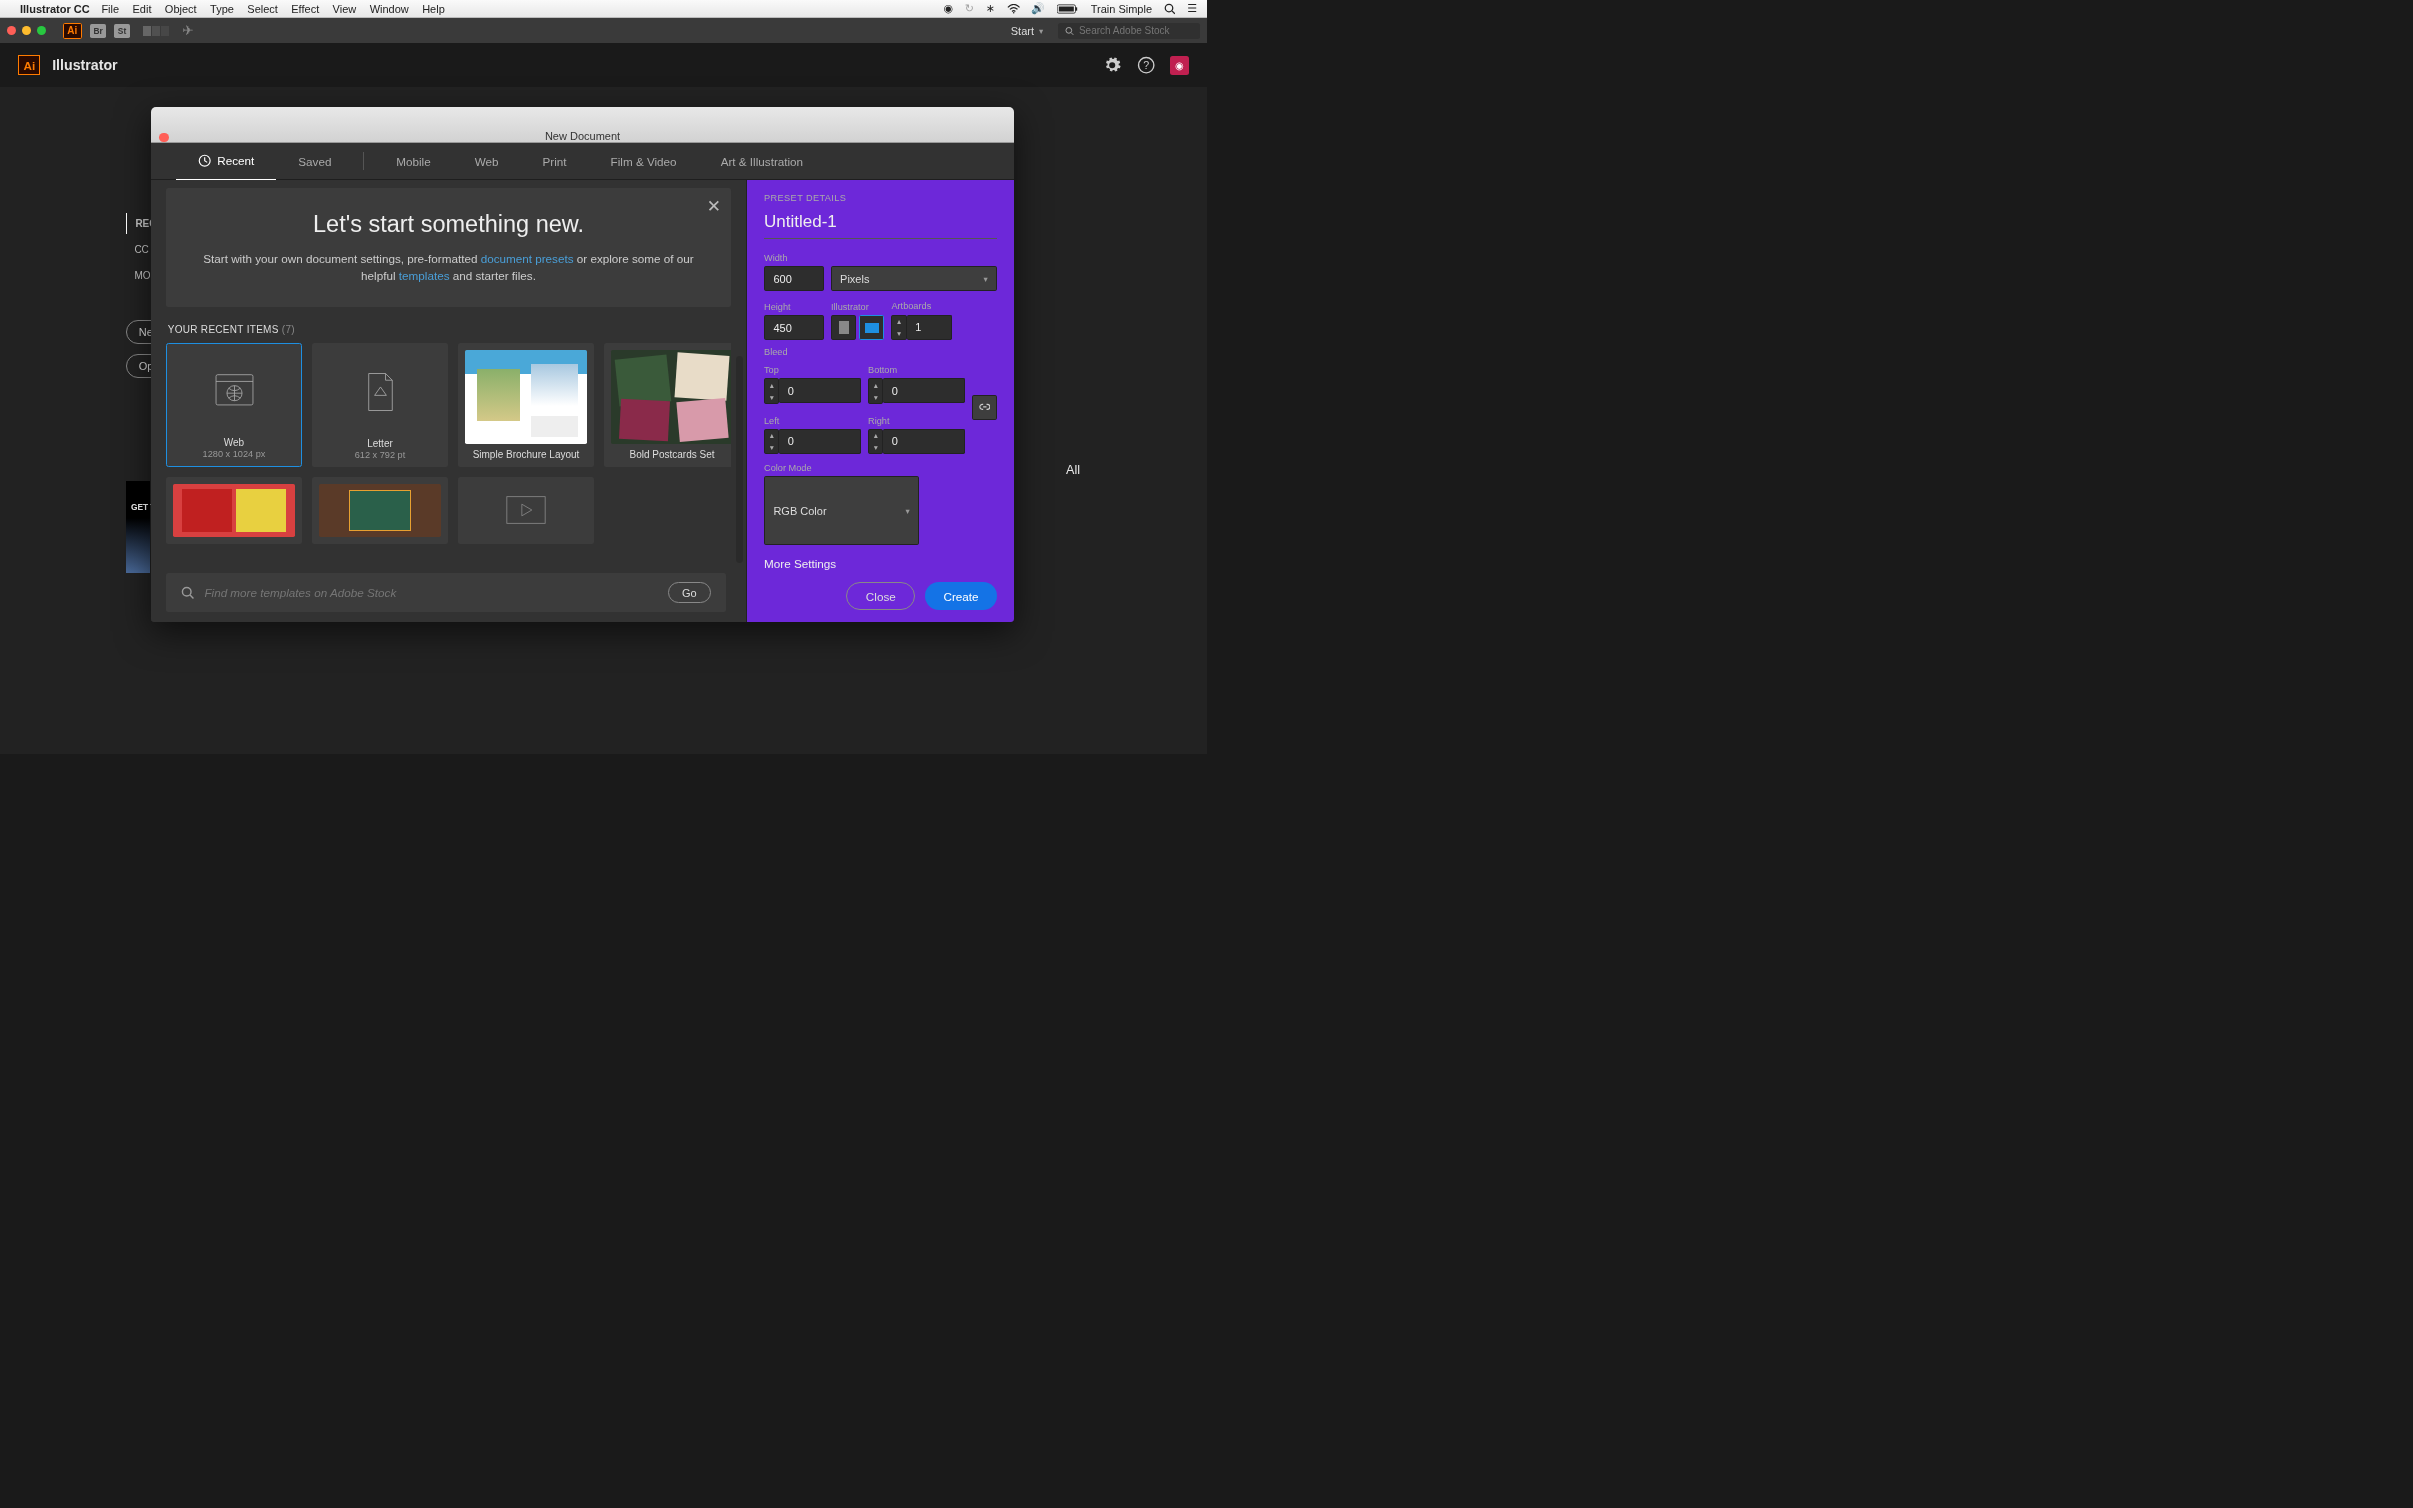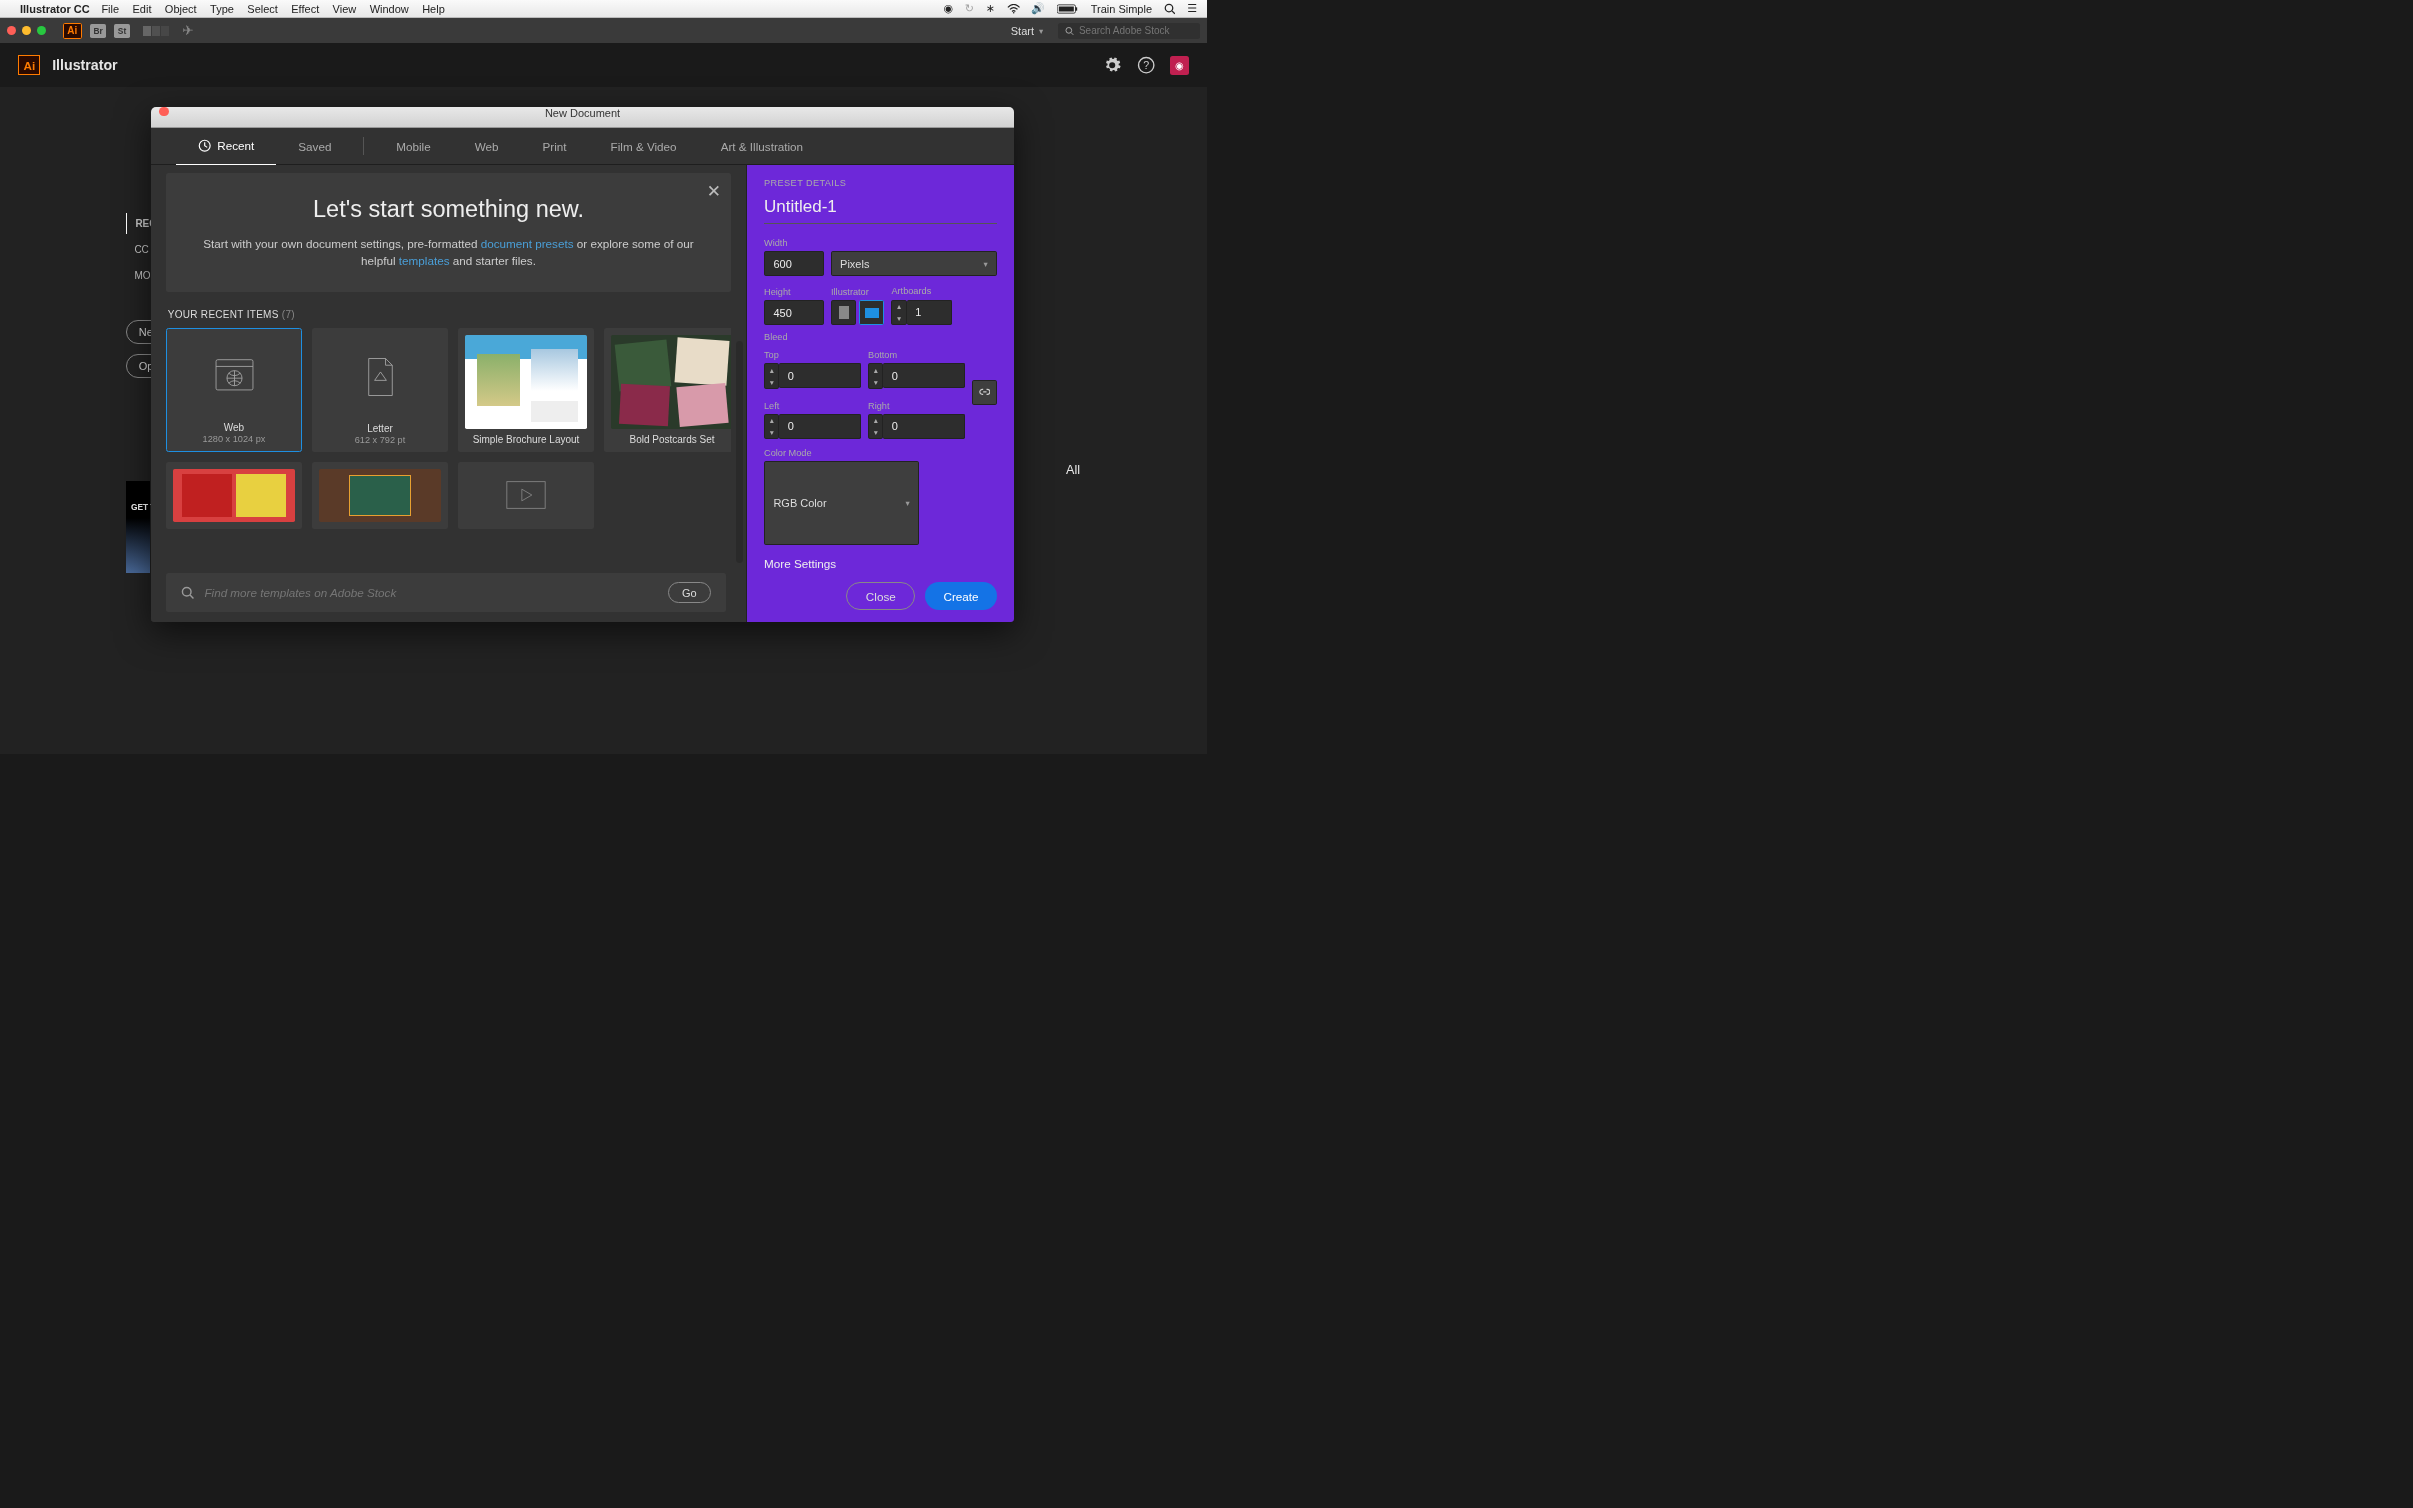--- a/index.html
+++ b/index.html
@@ -39,21 +39,21 @@
 .home-sidebar { position:absolute; left:126px; top:126px; color:#ccc; font-size:11px; }
 .home-sidebar .tab { padding:5px 8.4px; }
 .home-sidebar .tab.active { border-left:1.7px solid #fff; font-weight:700; }
 .pill-btn { border:0.8px solid #888; color:#ddd; border-radius:15px; padding:5px 11.7px; font-size:11px; display:inline-block; margin:5px 0; }
 .home-right-label { position:absolute; right:127px; top:376px; color:#e8e8e8; font-size:12.6px; }
 .home-thumb { position:absolute; left:126px; top:394px; width:23.5px; height:92px; background:linear-gradient(#000 40%, #4a6a9a); }
 .get-label { position:absolute; left:131px; top:415px; color:#fff; font-size:8.4px; font-weight:700; }
 
 
 .dialog { position:absolute; left:151px; top:107px; width:863px; height:515px; background:#323232; border-radius:5px 5px 3.4px 3.4px; box-shadow:0 10px 34px rgba(0,0,0,.6); z-index:60; overflow:hidden; display:flex; flex-direction:column; }
-.dialog-titlebar { height:21px; background:linear-gradient(#e8e8e8,#d2d2d2); display:flex; align-items:flex-start; position:relative; border-bottom:0.8px solid #999; }
+.dialog-titlebar { height:36px; background:linear-gradient(#e8e8e8,#d2d2d2); display:flex; align-items:flex-end; position:relative; border-bottom:0.8px solid #999; }
 .dialog-titlebar .close-dot { position:absolute; left:8.4px; width:9.2px; height:9.2px; background:#ff5f57; border-radius:50%; }
 .dialog-titlebar .dlg-title { margin:0 auto; font-size:11px; color:#333; }
 
 .dialog-tabs { height:37px; background:#323232; display:flex; align-items:center; padding:0 25px; gap:0; border-bottom:0.8px solid #1e1e1e; }
 .dialog-tabs .tab { color:#aaa; font-size:11.7px; padding:0 22px; height:37px; display:flex; align-items:center; gap:5.9px; cursor:pointer; }
 .dialog-tabs .tab.active { color:#fff; border-bottom:1.7px solid #fff; }
 .dialog-tabs .divider { width:0.8px; height:18.4px; background:#555; margin:0 10px; }
 
 .dialog-body { flex:1; display:flex; overflow:hidden; }
 

